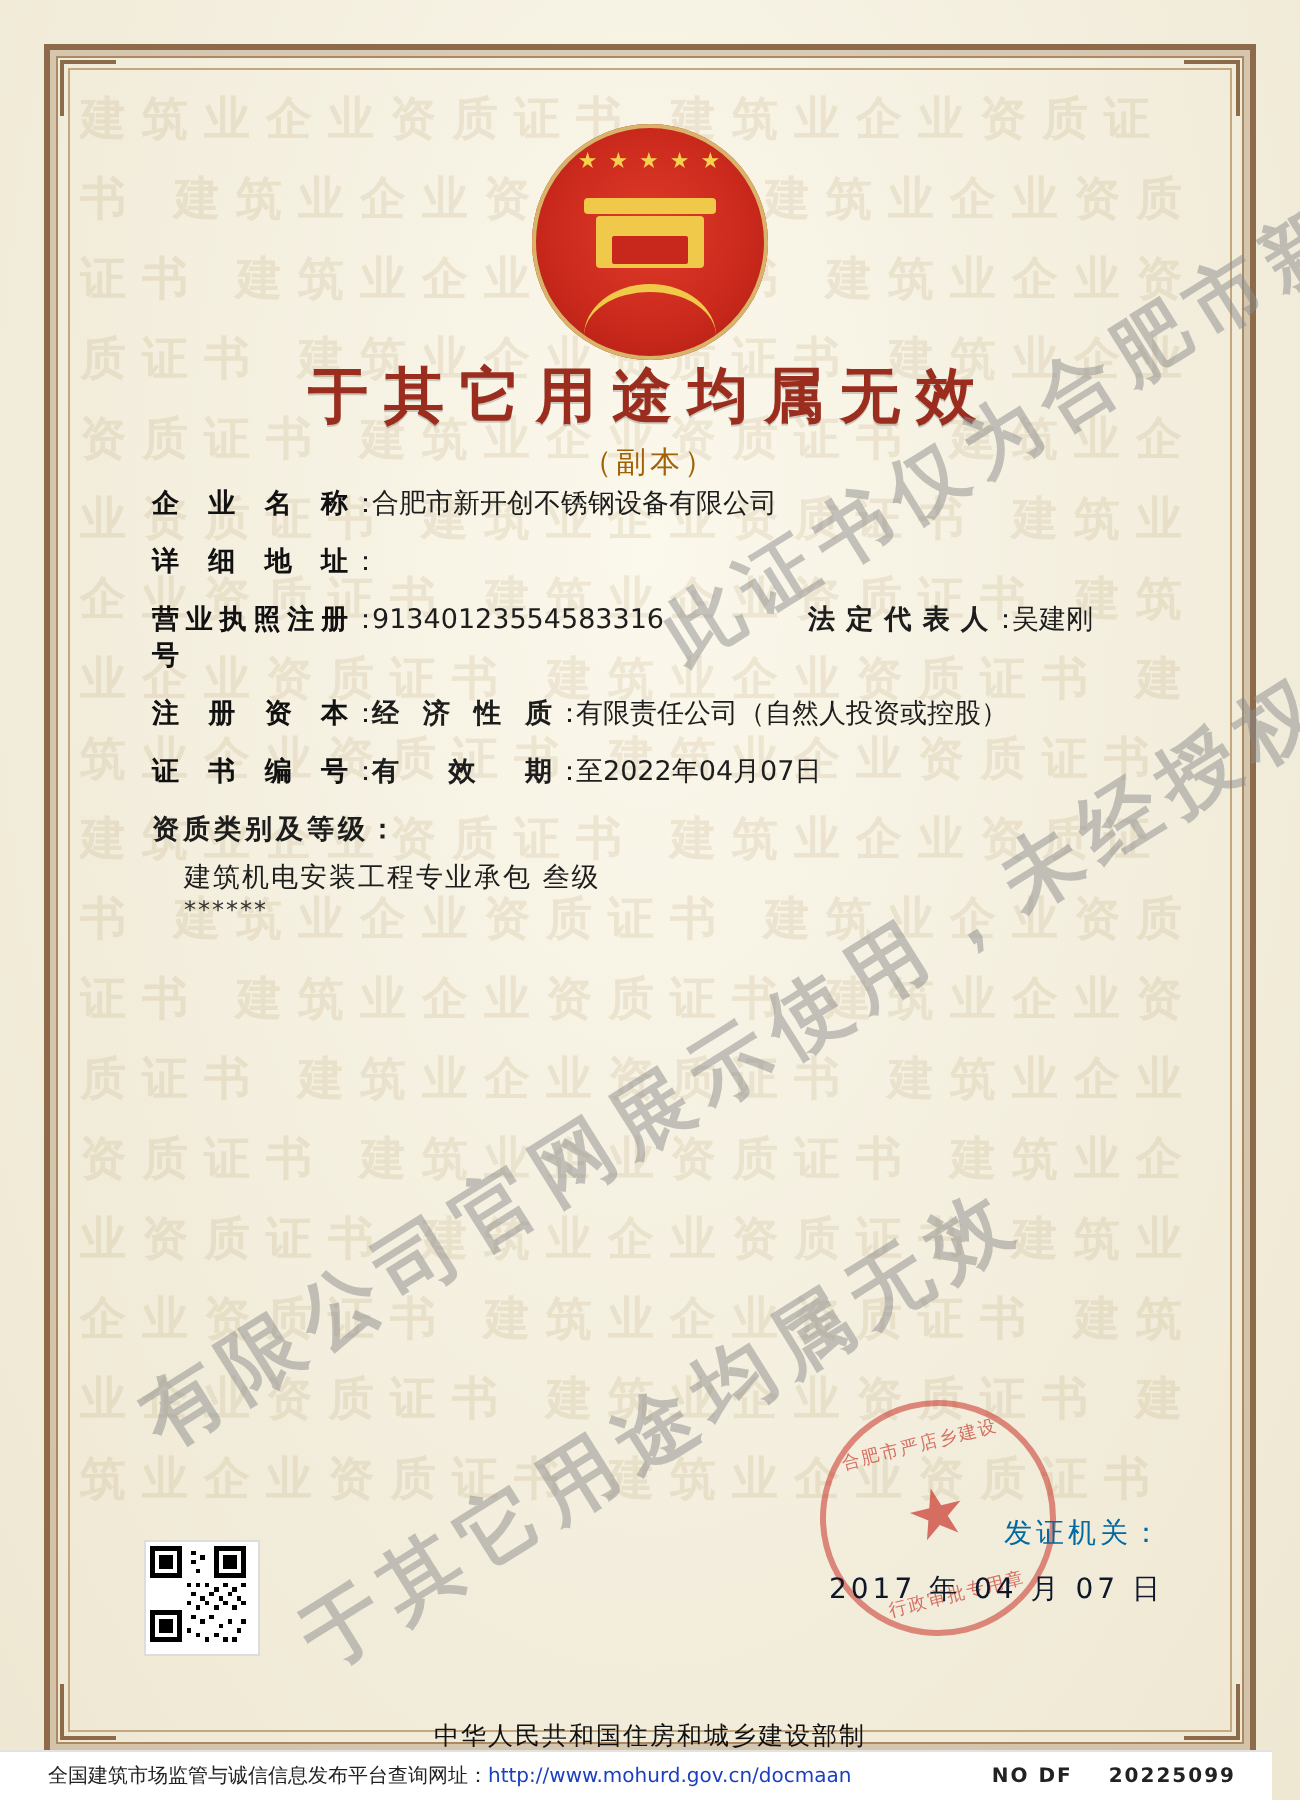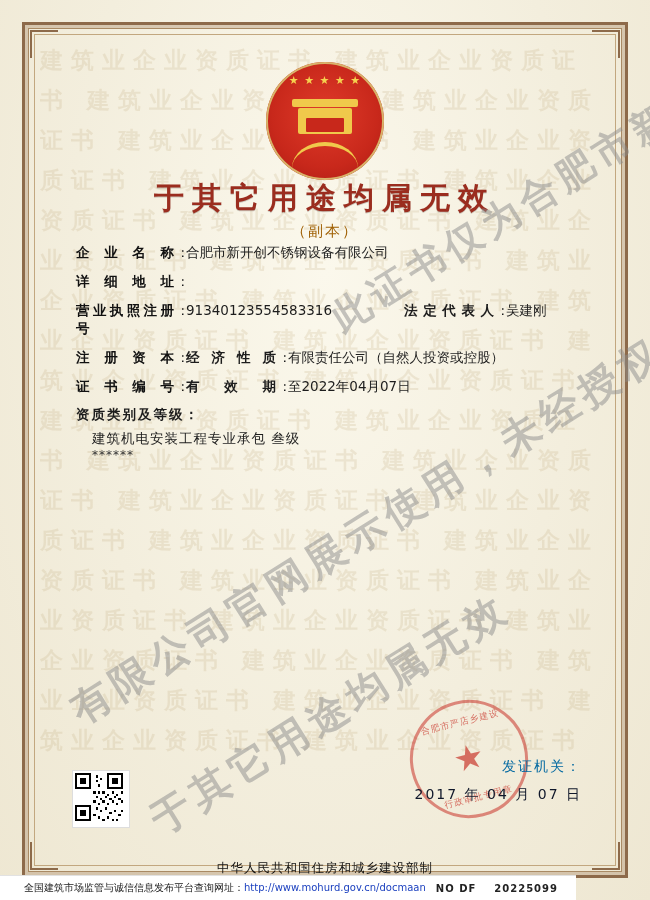--- a/index.html
+++ b/index.html
@@ -212,21 +212,21 @@
 
   
   .qr{
     position:absolute;left:72px;top:770px;width:52px;height:52px;
     background:#fff;padding:2px;border:1px solid #ddd;
   }
   .qr svg{display:block;}
 
   
   .bottombar{
-    position:absolute;left:0;bottom:0;width:576px;height:24px;
+    position:absolute;left:0;bottom:0;width:636px;height:24px;
     background:#ffffff;
     border-top:1px solid #e2e2e2;
     font-size:10px;color:#222;
     display:flex;align-items:center;
   }
   .bottombar .bl{padding-left:24px;flex:1 1 auto;}
   .bottombar .bl a{color:#1a3fbf;text-decoration:none;}
   .bottombar .br{padding-right:18px;letter-spacing:1px;font-weight:700;}
   .bottombar .brnum{letter-spacing:1px;}
 </style>

